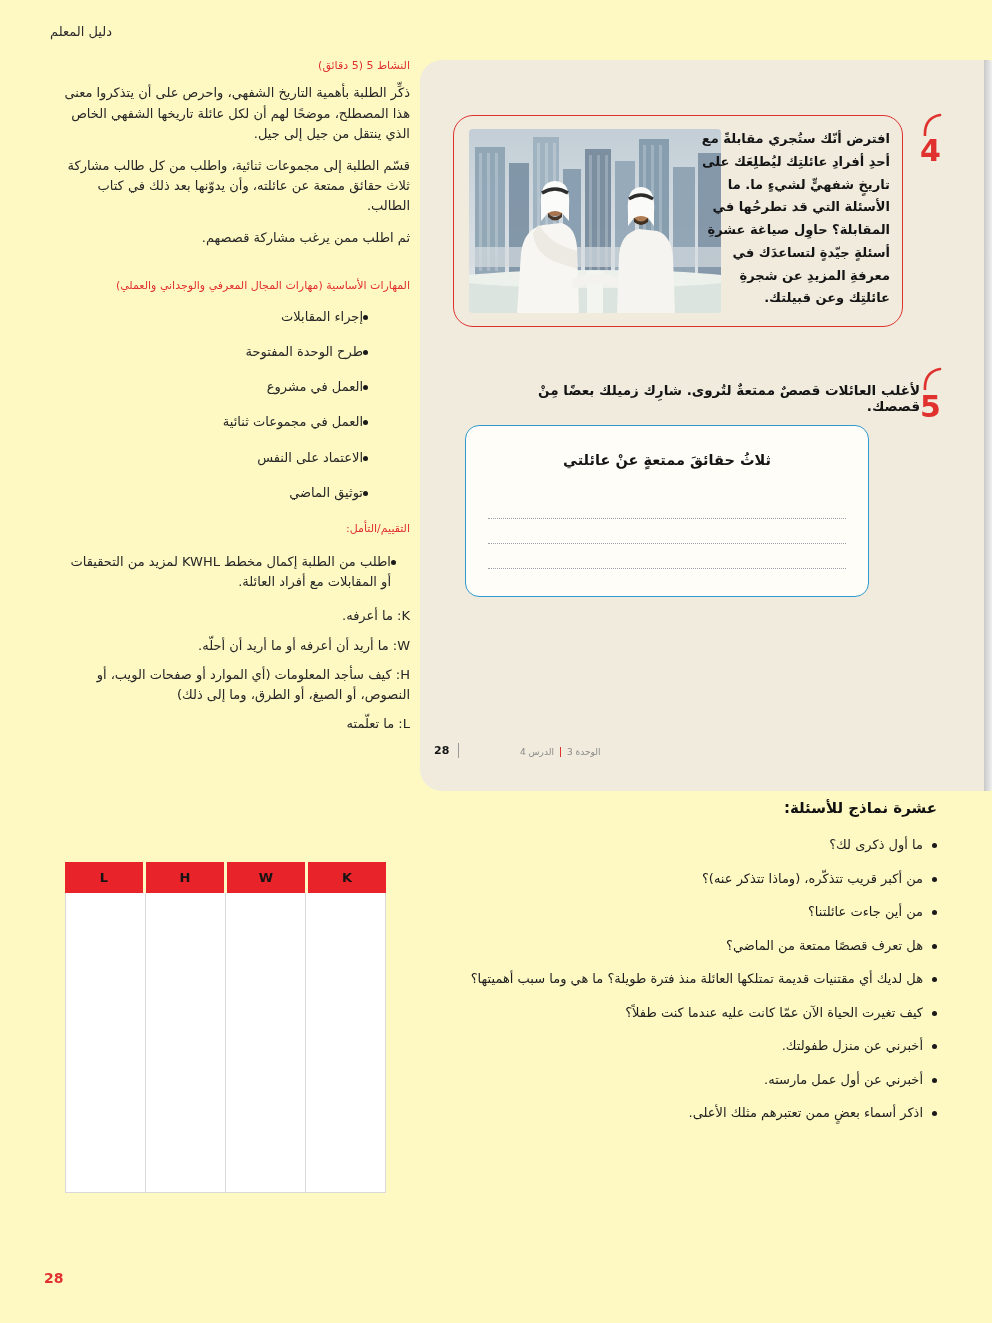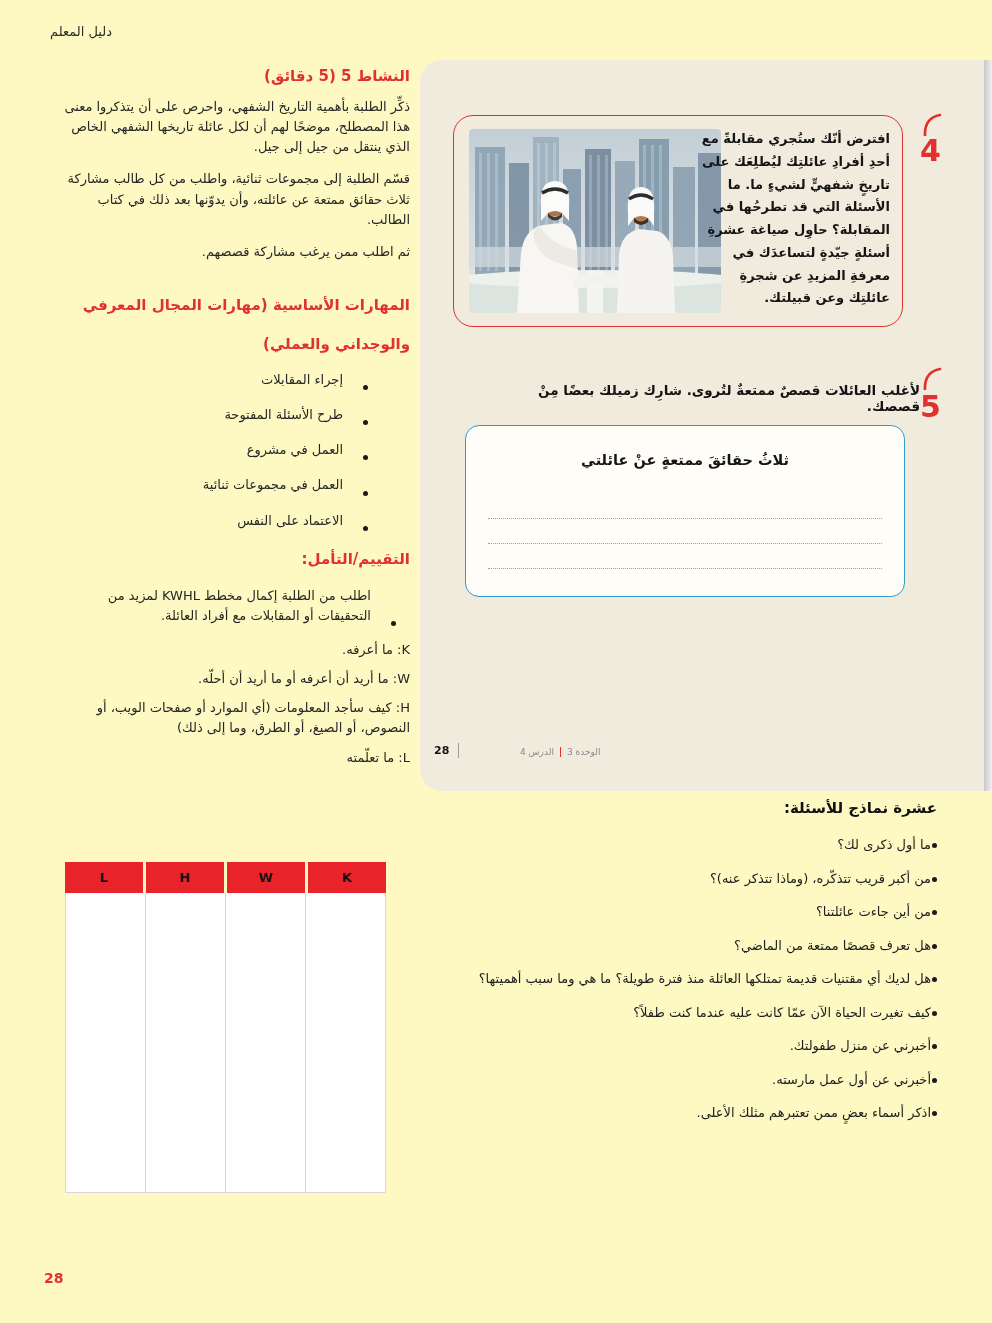--- a/index.html
+++ b/index.html
@@ -8,26 +8,26 @@
     position: relative; width: 992px; height: 1323px; background: #fef9c3;
     font-family: "DejaVu Sans", sans-serif; overflow: hidden; color: #222;
   }
 
   
   .tg-header { position: absolute; top: 24px; left: 50px; font-size: 13px; color: #2b2b2b; }
 
   
   .teacher-col { position: absolute; top: 58px; left: 63px; width: 347px; direction: rtl; text-align: right; color: #262626; }
   .teacher-col p { font-size: 13px; line-height: 1.55; margin: 0 0 12px; }
-  .red-heading { color: #e0312e; font-size: 15px; font-weight: bold; margin: 8px 0 10px; line-height: 1.4; }
+  .red-heading { color: #e0312e; font-size: 11px; font-weight: normal; margin: 0 0 10px; line-height: 1.4; }
   .skills-heading { margin-top: 16px; line-height: 2.6; margin-bottom: 6px; }
   .assess-heading { margin-top: 18px; margin-bottom: 16px; }
   .mb-lg { margin-bottom: 24px !important; }
   .blist { padding-left: 0; padding-right: 42px; margin-bottom: 8px; }
-  .bitem { display: flex; gap: 20px; align-items: flex-end; font-size: 13px; line-height: 1.55; margin-bottom: 15px; }
+  .bitem { display: flex; gap: 0; align-items: flex-start; font-size: 13px; line-height: 1.55; margin-bottom: 15px; }
   .dot { width: 5px; height: 5px; border-radius: 50%; background: #1a1a1a; flex: none; margin-top: 8px; }
   .assess-item { padding-right: 14px; margin-bottom: 14px; }
   .kline { margin: 4px 0 9px !important; }
 
   
   .kwhl-table { position: absolute; left: 65px; top: 862px; width: 321px; }
   .kwhl-head { display: flex; gap: 3px; }
   .kwhl-hcell { flex: 1; height: 31px; background: #e8232a; color: #141414; font-weight: bold; font-size: 13px; text-align: center; line-height: 31px; }
   .kwhl-body { display: flex; height: 300px; border: 1px solid #d9d9d9; border-top: none; background: #fff; }
   .kwhl-col { flex: 1; border-left: 1px solid #d9d9d9; }
@@ -38,34 +38,34 @@
   .act4-box { position: absolute; left: 33px; top: 55px; width: 450px; height: 212px; border: 1.5px solid #e0312e; border-radius: 20px; }
   .photo { position: absolute; left: 15px; top: 13px; width: 252px; height: 184px; border-radius: 4px; overflow: hidden; }
   .act4-text { position: absolute; right: 12px; top: 12px; width: 196px; direction: rtl; text-align: right; font-size: 13px; font-weight: bold; line-height: 1.75; color: #141414; }
   .bignum { position: absolute; color: #e0312e; font-weight: bold; font-size: 30px; line-height: 1; }
   .num4 { left: 500px; top: 76px; }
   .num5 { left: 500px; top: 332px; }
   .curl { position: absolute; }
   .curl4 { left: 502px; top: 52px; }
   .curl5 { left: 502px; top: 306px; }
   .act5-line { position: absolute; right: 64px; top: 322px; width: 436px; direction: rtl; text-align: right; font-size: 13.5px; font-weight: bold; color: #141414; }
-  .facts-box { position: absolute; left: 45px; top: 365px; width: 440px; height: 172px; background: #fffdf8; border: 1.6px solid #2f9ad0; border-radius: 14px; }
+  .facts-box { position: absolute; left: 45px; top: 365px; width: 404px; height: 172px; background: #fffdf8; border: 1.6px solid #2f9ad0; border-radius: 14px; }
   .facts-title { text-align: center; direction: rtl; font-weight: bold; font-size: 14.5px; margin-top: 26px; color: #141414; }
   .dotline { position: absolute; left: 22px; right: 22px; border-bottom: 1.6px dotted #9aa0a6; }
   .l1 { top: 92px; } .l2 { top: 117px; } .l3 { top: 142px; }
   .sp-num { position: absolute; left: 14px; top: 684px; font-weight: bold; font-size: 11px; color: #141414; }
   .sp-vline { position: absolute; left: 38px; top: 683px; width: 1px; height: 15px; background: #9a9a9a; }
   .sp-unitbox { position: absolute; left: 100px; top: 687px; font-size: 9px; color: #8a8a8a; display: flex; gap: 6px; align-items: center; direction: rtl; }
   .red-div { width: 1px; height: 10px; background: #e0312e; }
   .book-edge { position: absolute; left: 984px; top: 60px; width: 8px; height: 731px; background: linear-gradient(to right, #c9c9c9, #efefef); border-radius: 0 3px 3px 0; }
 
   
   .questions { position: absolute; left: 420px; top: 799px; width: 517px; direction: rtl; text-align: right; color: #1c1c1c; }
   .q-heading { font-size: 15px; font-weight: bold; margin: 0 0 18px; color: #111111; }
-  .q-item { display: flex; gap: 1px; align-items: flex-start; font-size: 13px; line-height: 1.5; margin-bottom: 14px; }
+  .q-item { display: flex; gap: 9px; align-items: flex-start; font-size: 13px; line-height: 1.5; margin-bottom: 14px; }
 
   
   .corner-num { position: absolute; left: 44px; top: 1270px; color: #e0312e; font-weight: bold; font-size: 14px; }
 </style>
 </head>
 <body>
 
 <div class="page">
 
   <div class="tg-header">دليل المعلم</div>
@@ -77,33 +77,37 @@
     <p class="mb-lg">ثم اطلب ممن يرغب مشاركة قصصهم.</p>
 
     <h2 class="red-heading skills-heading">المهارات الأساسية (مهارات المجال المعرفي والوجداني والعملي)</h2>
     <div class="blist">
       <div class="bitem">
           <span class="dot"></span>
           <span>إجراء المقابلات</span>
         </div>
       <div class="bitem">
           <span class="dot"></span>
-          <span>طرح الأسئلة المفتوحة</span>
+          <span>طرح الوحدة المفتوحة</span>
         </div>
       <div class="bitem">
           <span class="dot"></span>
           <span>العمل في مشروع</span>
         </div>
       <div class="bitem">
           <span class="dot"></span>
           <span>العمل في مجموعات ثنائية</span>
         </div>
       <div class="bitem">
           <span class="dot"></span>
           <span>الاعتماد على النفس</span>
+        </div>
+      <div class="bitem">
+          <span class="dot"></span>
+          <span>توثيق الماضي</span>
         </div>
     </div>
 
     <h2 class="red-heading assess-heading">التقييم/التأمل:</h2>
     <div class="bitem assess-item">
       <span class="dot"></span>
       <span>اطلب من الطلبة إكمال مخطط KWHL لمزيد من التحقيقات أو المقابلات مع أفراد العائلة.</span>
     </div>
     <p class="kline">K: ما أعرفه.</p>
     <p class="kline">W: ما أريد أن أعرفه أو ما أريد أن أحلّه.</p>

